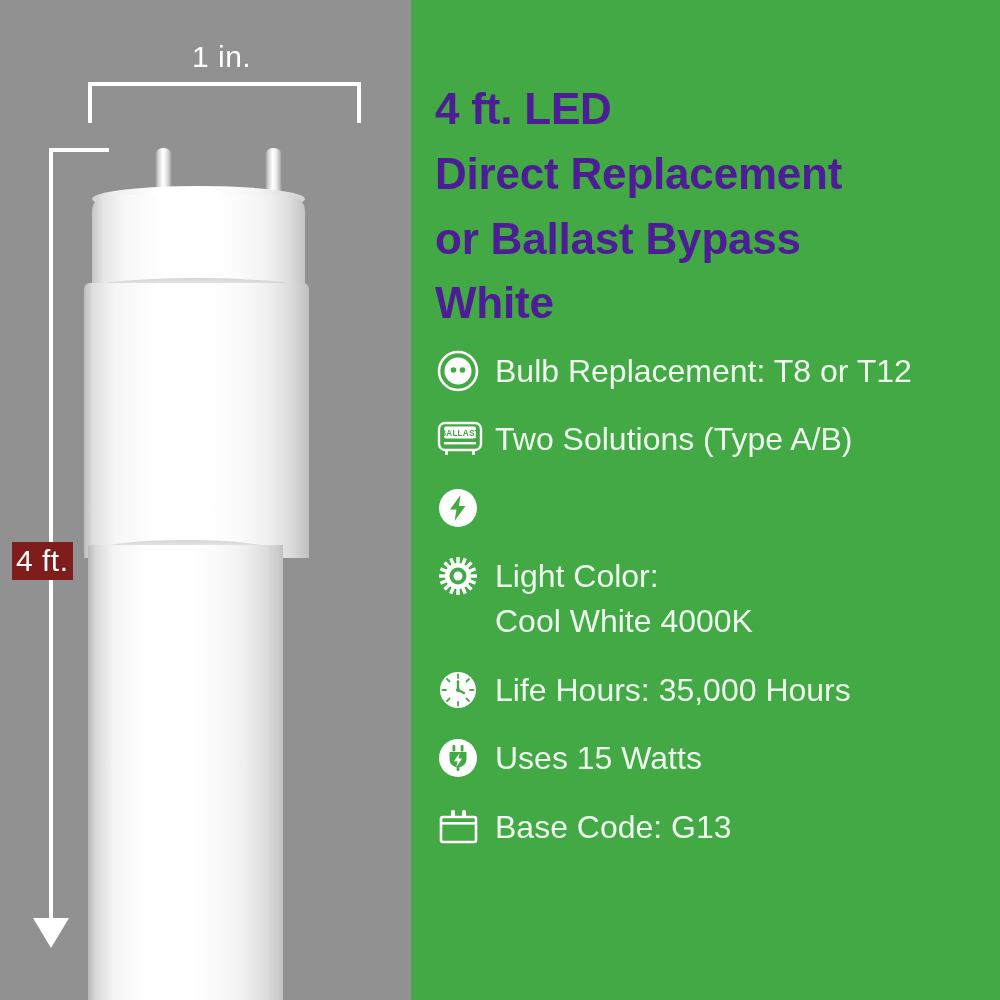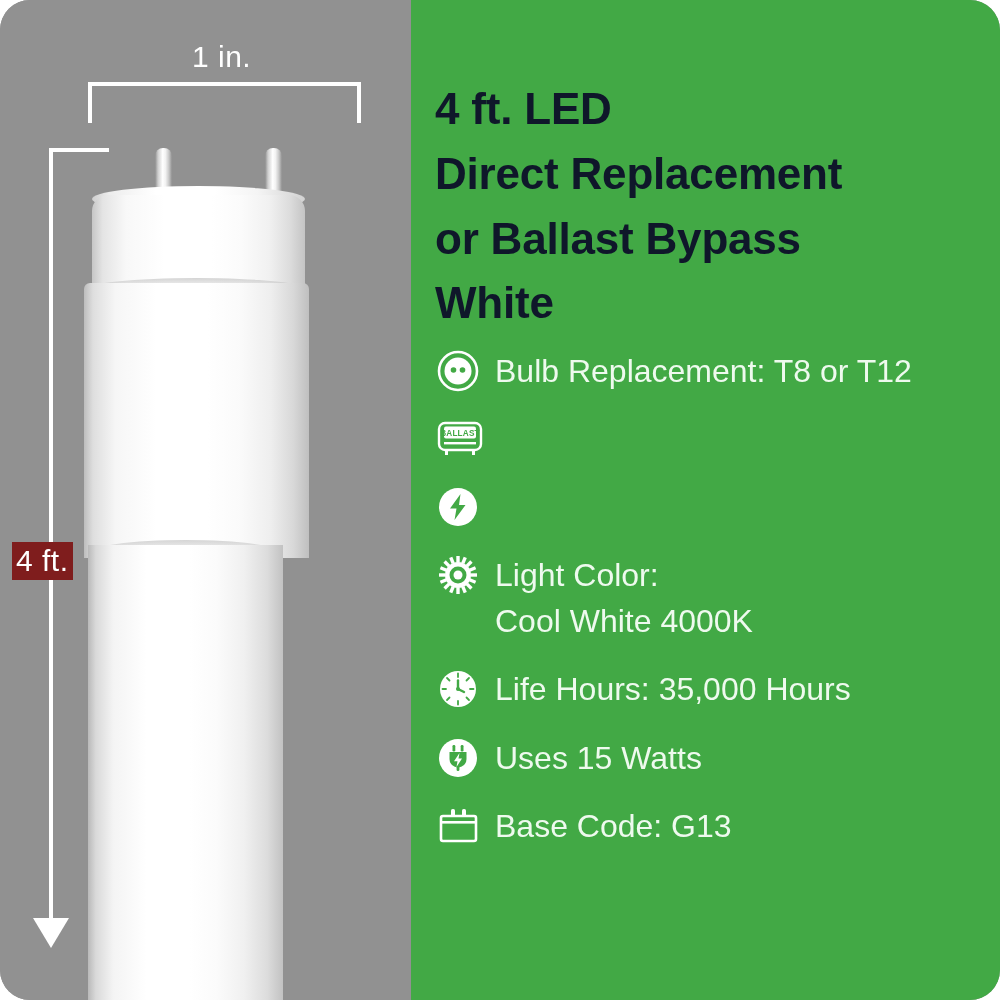--- a/index.html
+++ b/index.html
@@ -9,21 +9,20 @@
   }
   body {
     font-family: "Liberation Sans", sans-serif;
   }
   #infographic {
     position: relative;
     width: 1000px;
     height: 1000px;
     overflow: hidden;
     background: #919191;
-    border-radius: 30px;
   }
 
   
   #left-panel {
     position: absolute;
     left: 0; top: 0;
     width: 411px; height: 1000px;
     background: #919191;
     overflow: hidden;
   }
@@ -151,21 +150,21 @@
     width: 589px; height: 1000px;
     background: #42a945;
     padding: 0;
   }
 
   #headline {
     position: absolute;
     left: 24px;
     top: 48px;
     width: 556px;
-    color: #0f172a;
+    color: #4c1d95;
     font-size: 44px;
     line-height: 1.47;
     font-weight: 700;
     letter-spacing: -0.2px;
   }
   #headline .hl-line { display: block; }
 
   #feature-list {
     position: absolute;
     left: 26px;
@@ -255,20 +254,21 @@
         <span class="feature-icon">
           <svg width="46" height="36" viewBox="0 0 46 36">
             <rect x="2" y="2" width="42" height="27" rx="6" ry="6" fill="none" stroke="#ffffff" stroke-width="2.4"></rect>
             <rect x="7" y="5.5" width="32" height="12" rx="2" ry="2" fill="#ffffff"></rect>
             <text x="23" y="14.8" fill="#42a945" font-family="'Liberation Sans',sans-serif" font-size="8.2" font-weight="700" text-anchor="middle" letter-spacing="0.2">BALLAST</text>
             <rect x="7" y="21" width="32" height="2.4" fill="#ffffff"></rect>
             <rect x="8" y="29" width="3" height="5" fill="#ffffff"></rect>
             <rect x="35" y="29" width="3" height="5" fill="#ffffff"></rect>
           </svg>
         </span>
+        <span class="feature-text">Two Solutions (Type A/B)</span>
       </li>
 
       <li class="feature-item">
         <span class="feature-icon">
           <svg width="42" height="42" viewBox="0 0 42 42">
             <circle cx="21" cy="21" r="19" fill="#ffffff"></circle>
             <polygon points="23.5,8 13,22.5 19.5,22.5 17.5,34 28.5,19 22,19" fill="#42a945"></polygon>
           </svg>
         </span>
       </li>

